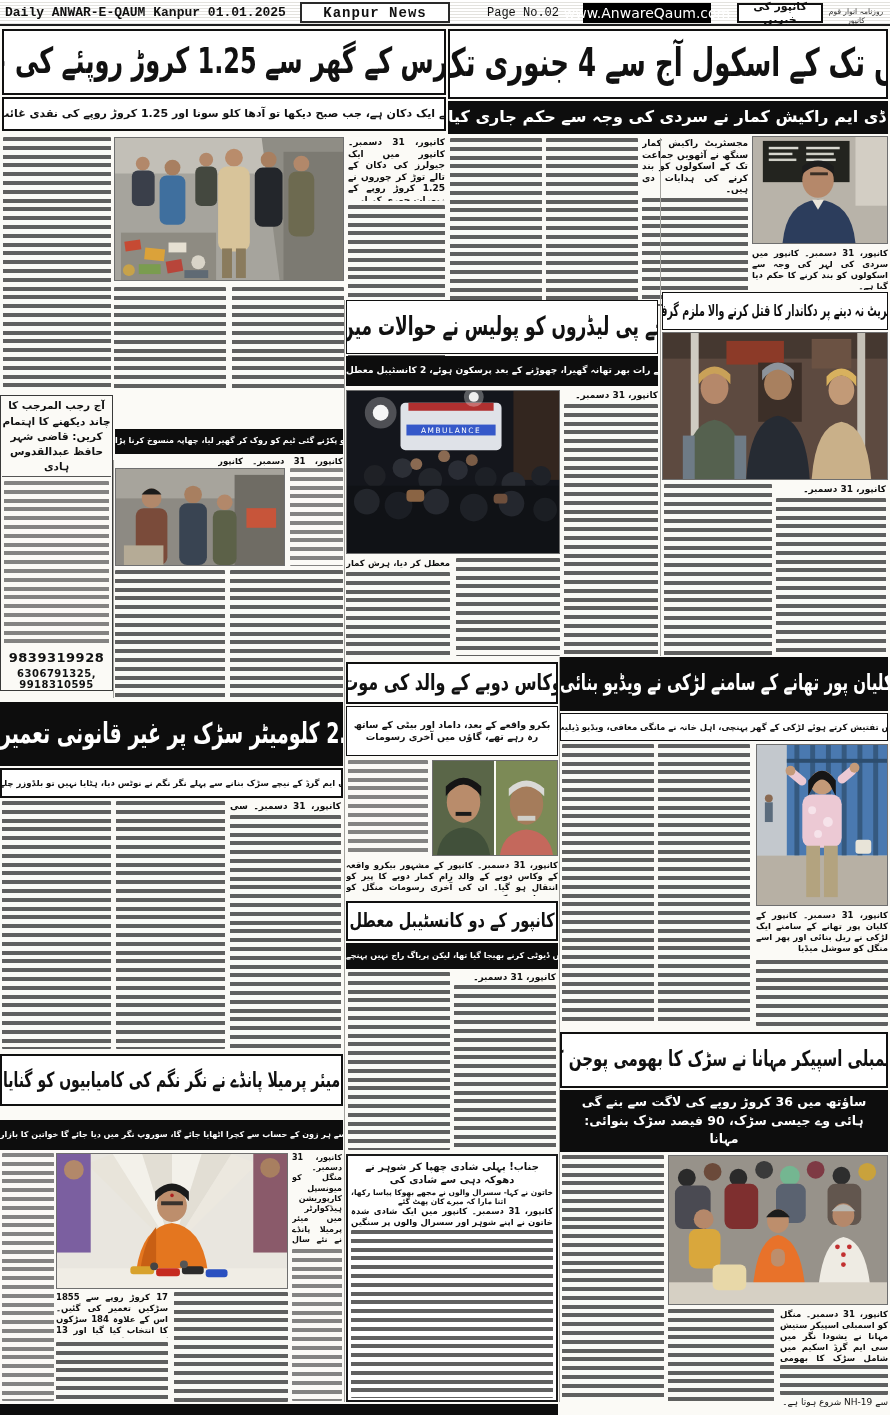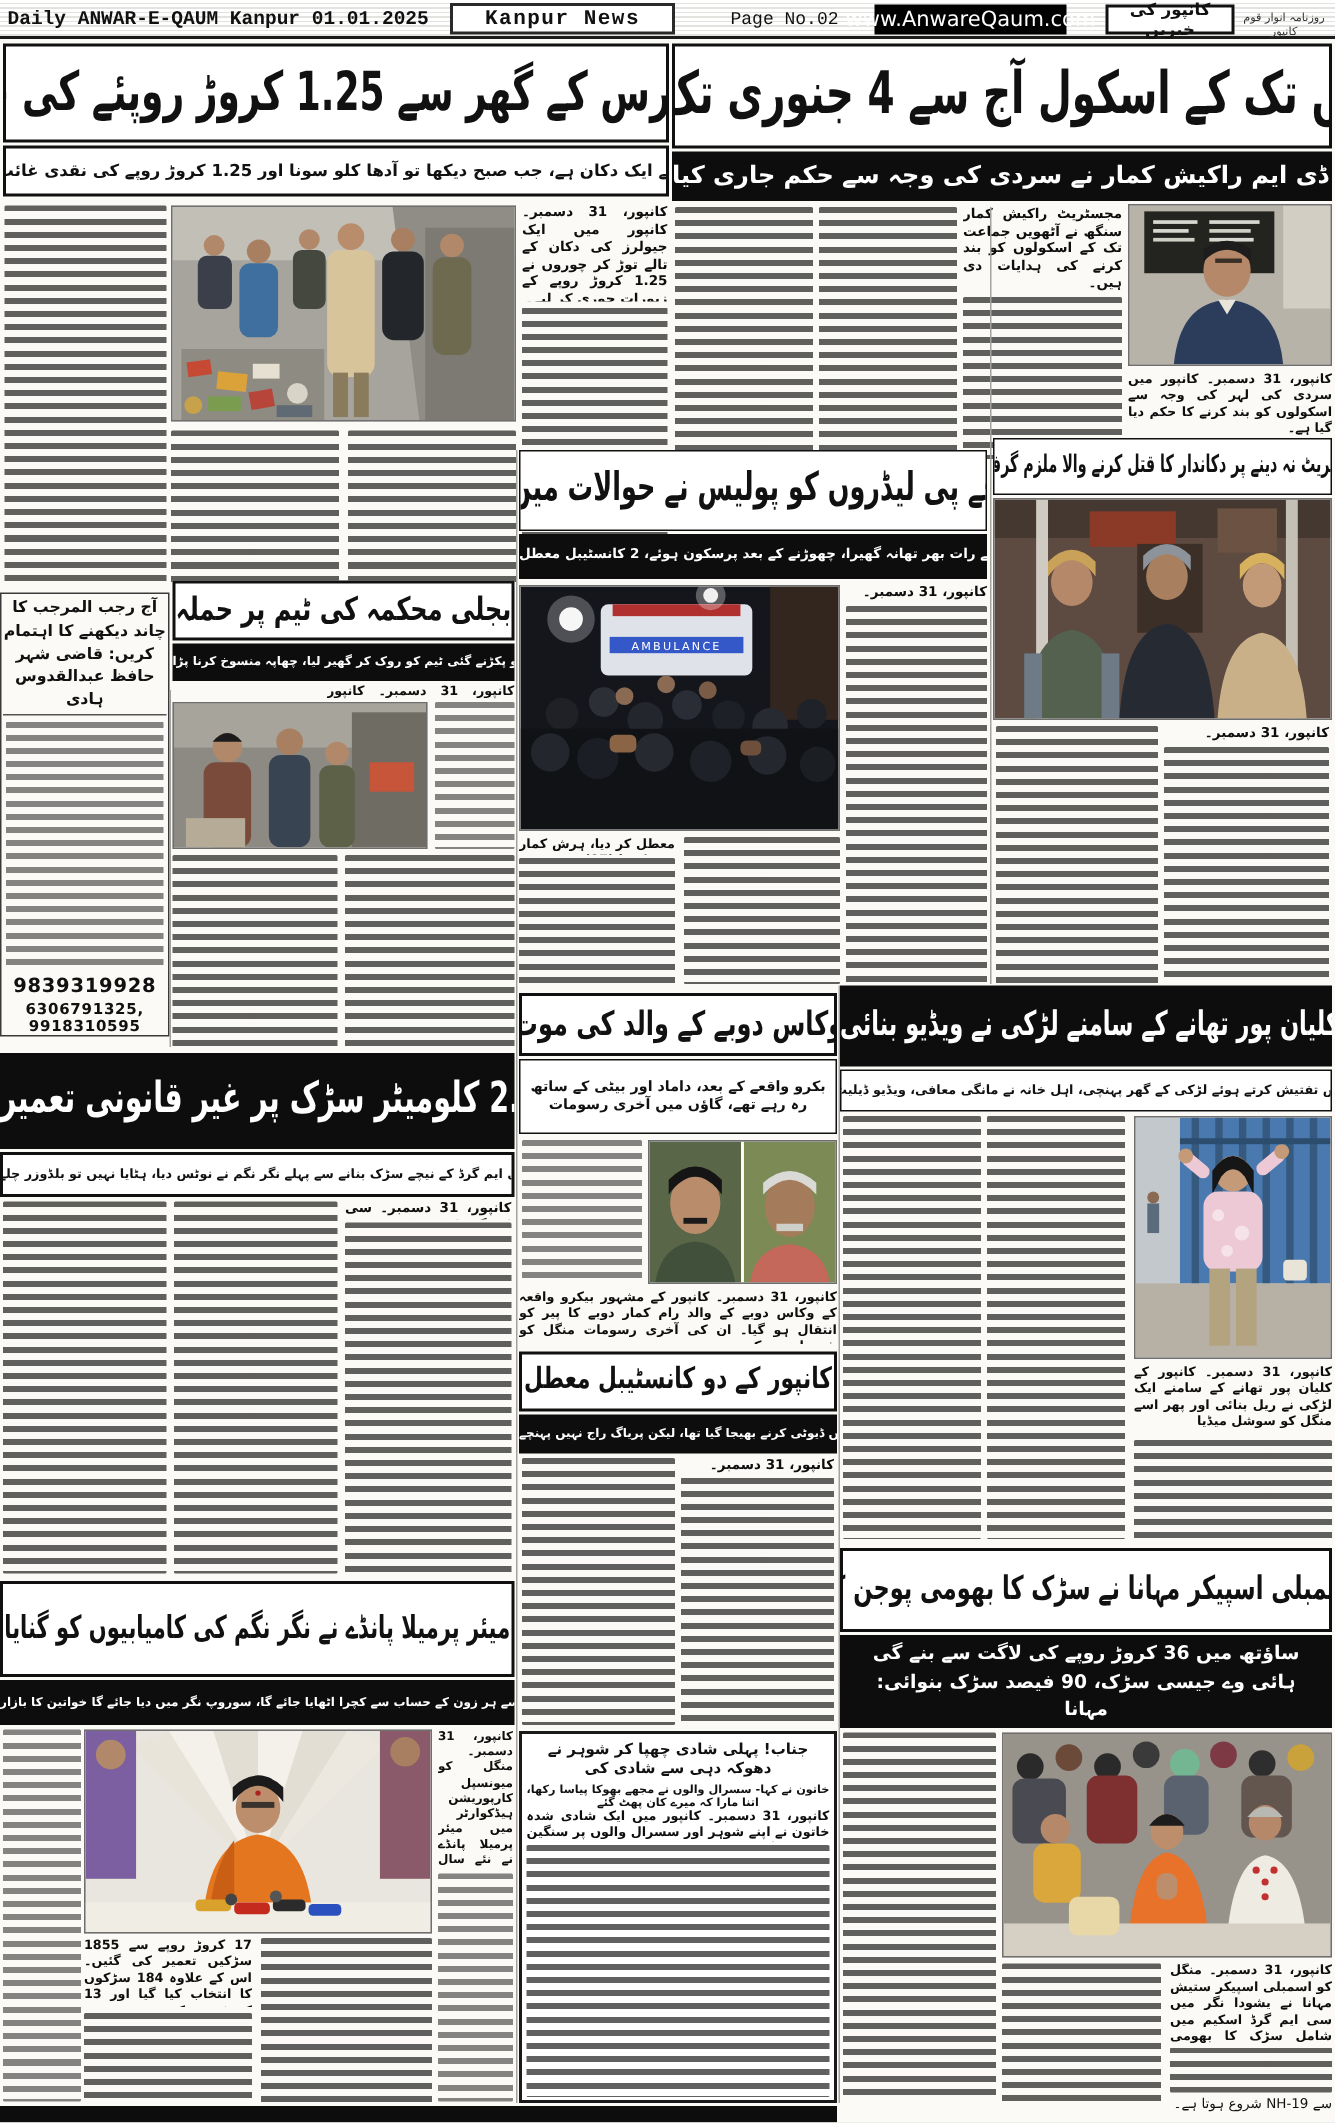--- a/index.html
+++ b/index.html
@@ -183,23 +183,20 @@
   <div class="abs urdu dateline" style="left:346px;top:558px;width:104px;height:12px;font-size:8.5px">معطل کر دیا، ہرش کمار وشوکرما (27)،</div>
   <div class="abs fill" style="left:346px;top:572px;width:104px;height:84px"></div>
   <div class="abs fill" style="left:456px;top:558px;width:104px;height:98px"></div>
 
   <div class="abs" style="left:0;top:395px;width:113px;height:296px;border:1px solid #3a3a3a"></div>
   <div class="abs urdu center" style="left:2px;top:397px;width:109px;height:80px;border-bottom:1px solid #555;font-size:10.5px;font-weight:bold;line-height:1.45">آج رجب المرجب کا چاند دیکھنے کا اہتمام کریں: قاضی شہر حافظ عبدالقدوس ہادی</div>
   <div class="abs fill lite" style="left:4px;top:481px;width:105px;height:166px"></div>
   <div class="abs phone" style="left:2px;top:650px;width:109px;height:16px;font-size:13px">9839319928</div>
   <div class="abs phone" style="left:2px;top:668px;width:109px;height:14px;font-size:10px">6306791325, 9918310595</div>
 
-  <div class="abs hbox urdu" style="left:115px;top:387px;width:228px;height:40px">
-    <span class="hl" style="font-size:16px;transform:scaleY(1.35)">بجلی محکمہ کی ٹیم پر حملہ</span>
-  </div>
   <div class="abs blackbar urdu" style="left:115px;top:429px;width:228px;height:25px">
     <span class="hl" style="font-size:8px">لائٹ چوروں کو پکڑنے گئی ٹیم کو روک کر گھیر لیا، چھاپہ منسوخ کرنا پڑا</span>
   </div>
   <div class="abs urdu dateline" style="left:218px;top:456px;width:125px;height:11px;font-size:8.5px">کانپور، 31 دسمبر۔ کانپور میں چوری کی</div>
   <div class="abs photo" style="left:115px;top:468px;width:170px;height:98px">
     <svg viewBox="0 0 170 98" preserveAspectRatio="none">
       <rect width="170" height="98" fill="#8d8a83"></rect>
       <rect x="0" y="0" width="170" height="30" fill="#a7a49c"></rect>
       <rect x="120" y="6" width="50" height="92" fill="#6f6c64"></rect>
       <circle cx="36" cy="30" r="10" fill="#b2886a"></circle>
@@ -296,21 +293,21 @@
   <div class="abs hbox urdu" style="left:346px;top:901px;width:212px;height:40px">
     <span class="hl" style="font-size:14.5px;transform:scaleY(1.35)">کانپور کے دو کانسٹیبل معطل</span>
   </div>
   <div class="abs blackbar urdu" style="left:346px;top:943px;width:212px;height:26px">
     <span class="hl" style="font-size:8px">مہاکمبھ میں ڈیوٹی کرنے بھیجا گیا تھا، لیکن پریاگ راج نہیں پہنچے</span>
   </div>
   <div class="abs fill" style="left:348px;top:972px;width:102px;height:178px"></div>
   <div class="abs urdu dateline" style="left:454px;top:972px;width:102px;height:11px">کانپور، 31 دسمبر۔</div>
   <div class="abs fill" style="left:454px;top:985px;width:102px;height:165px"></div>
 
-  <div class="abs hbox urdu" style="left:0;top:1054px;width:343px;height:64px">
+  <div class="abs hbox urdu" style="left:0;top:1054px;width:343px;height:52px">
     <span class="hl" style="font-size:14px;transform:scaleY(1.5)">میئر پرمیلا پانڈے نے نگر نگم کی کامیابیوں کو گنایا</span>
   </div>
   <div class="abs blackbar urdu" style="left:0;top:1120px;width:343px;height:30px">
     <span class="hl" style="font-size:8px">نئے سال سے ہر زون کے حساب سے کچرا اٹھایا جائے گا، سوروپ نگر میں دیا جائے گا خواتین کا بازار</span>
   </div>
   <div class="abs fill lite" style="left:2px;top:1153px;width:52px;height:248px"></div>
   <div class="abs photo" style="left:56px;top:1153px;width:232px;height:136px">
     <svg viewBox="0 0 232 136" preserveAspectRatio="none">
       <rect width="232" height="136" fill="#e9e6df"></rect>
       <polygon points="116,96 56,0 86,0" fill="#f3f1ea"></polygon>

